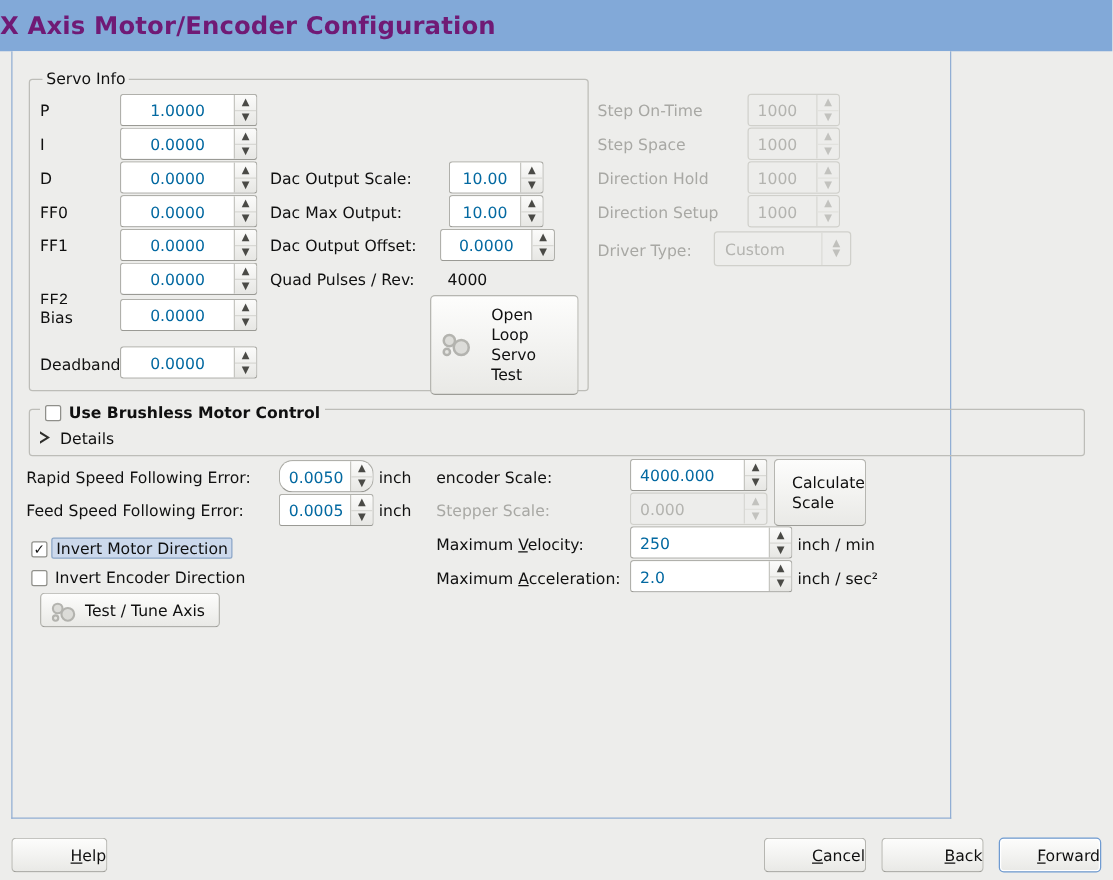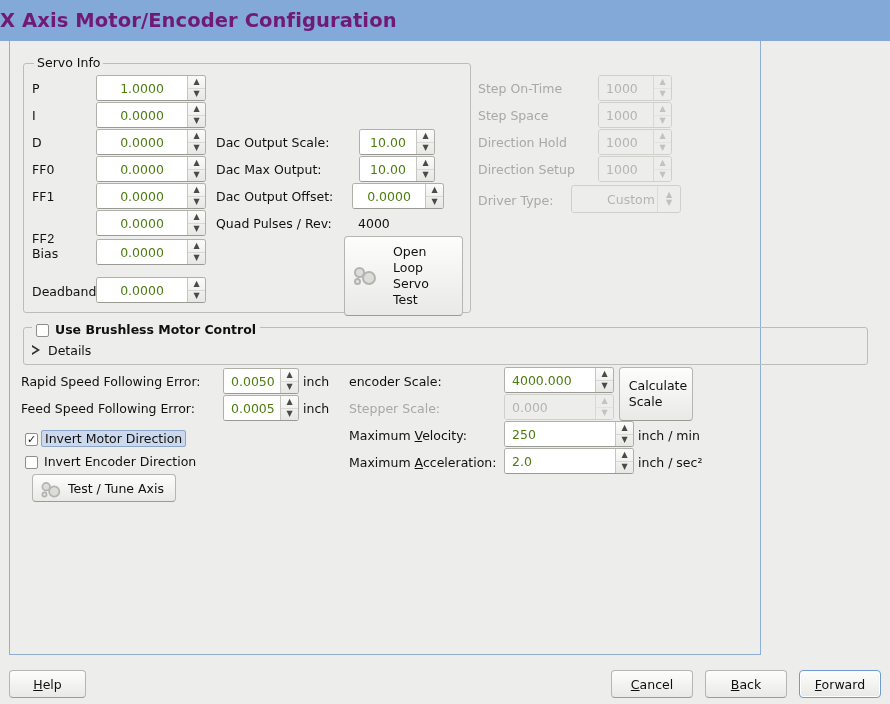--- a/index.html
+++ b/index.html
@@ -77,21 +77,21 @@
     border-bottom-color: #9a9a95;
     border-radius: 3px;
     overflow: hidden;
   }
   .spin .val {
     flex: 1 1 auto;
     display: flex;
     align-items: center;
     padding: 0 7px;
     font-size: 12.5px;
-    color: #4d7c0f;
+    color: #0369a1;
     background: #ffffff;
     overflow: hidden;
   }
   .spin .val.center { justify-content: center; }
   .spin .val.left   { justify-content: flex-start; }
   .spin .arrows {
     flex: 0 0 17px;
     width: 17px;
     display: flex;
     flex-direction: column;
@@ -126,21 +126,20 @@
     background: #ededeb;
     align-items: stretch;
   }
   .combo .cval {
     flex: 1 1 auto;
     display: flex;
     align-items: center;
     padding-left: 8px;
     color: #b4b4b0;
     font-size: 12.5px;
-    margin-left: 27px;
   }
   .combo .carr {
     flex: 0 0 22px;
     display: flex;
     flex-direction: column;
     align-items: center;
     justify-content: center;
     border-left: 1px solid #dcdcd8;
     color: #c0c0bc;
     font-size: 8px;
@@ -150,21 +149,21 @@
   
   .btn {
     position: absolute;
     box-sizing: border-box;
     background: linear-gradient(#fdfdfc, #e9e9e6);
     border: 1px solid #b6b6b1;
     border-bottom-color: #9c9c97;
     border-radius: 4px;
     display: flex;
     align-items: center;
-    justify-content: center;
+    justify-content: flex-end;
     font-size: 12.5px;
     color: #0f0f0f;
     cursor: default;
   }
   .btn.focus {
     border-color: #6f9bd1;
     box-shadow: inset 0 0 0 1px #ffffff;
   }
   .btn-lines {
     display: flex;
@@ -432,21 +431,21 @@
     <div class="box"></div>
     <div class="cl bold">Use Brushless Motor Control</div>
   </div>
 
   <div class="expander" style="left:22px; top:302px;justify-content:space-between;">
     <div class="tri-hollow"></div>
     <div class="cl" style="font-size:12.5px;">Details</div>
   </div>
 
   <div class="lbl" style="left:11px; top:333px;">Rapid Speed Following Error:</div>
-  <div class="spin" style="left:213px; top:327px; width:76px;">
+  <div class="spin" style="left:213px; top:327px; width:76px;border-radius:11px;">
     <div class="val left">0.0050</div>
     <div class="arrows">
       <div class="ar up">▲</div>
       <div class="ar dn">▼</div>
     </div>
   </div>
   <div class="unit" style="left:293px; top:333px;">inch</div>
 
   <div class="lbl" style="left:11px; top:360px;">Feed Speed Following Error:</div>
   <div class="spin" style="left:213px; top:354px; width:76px;">

